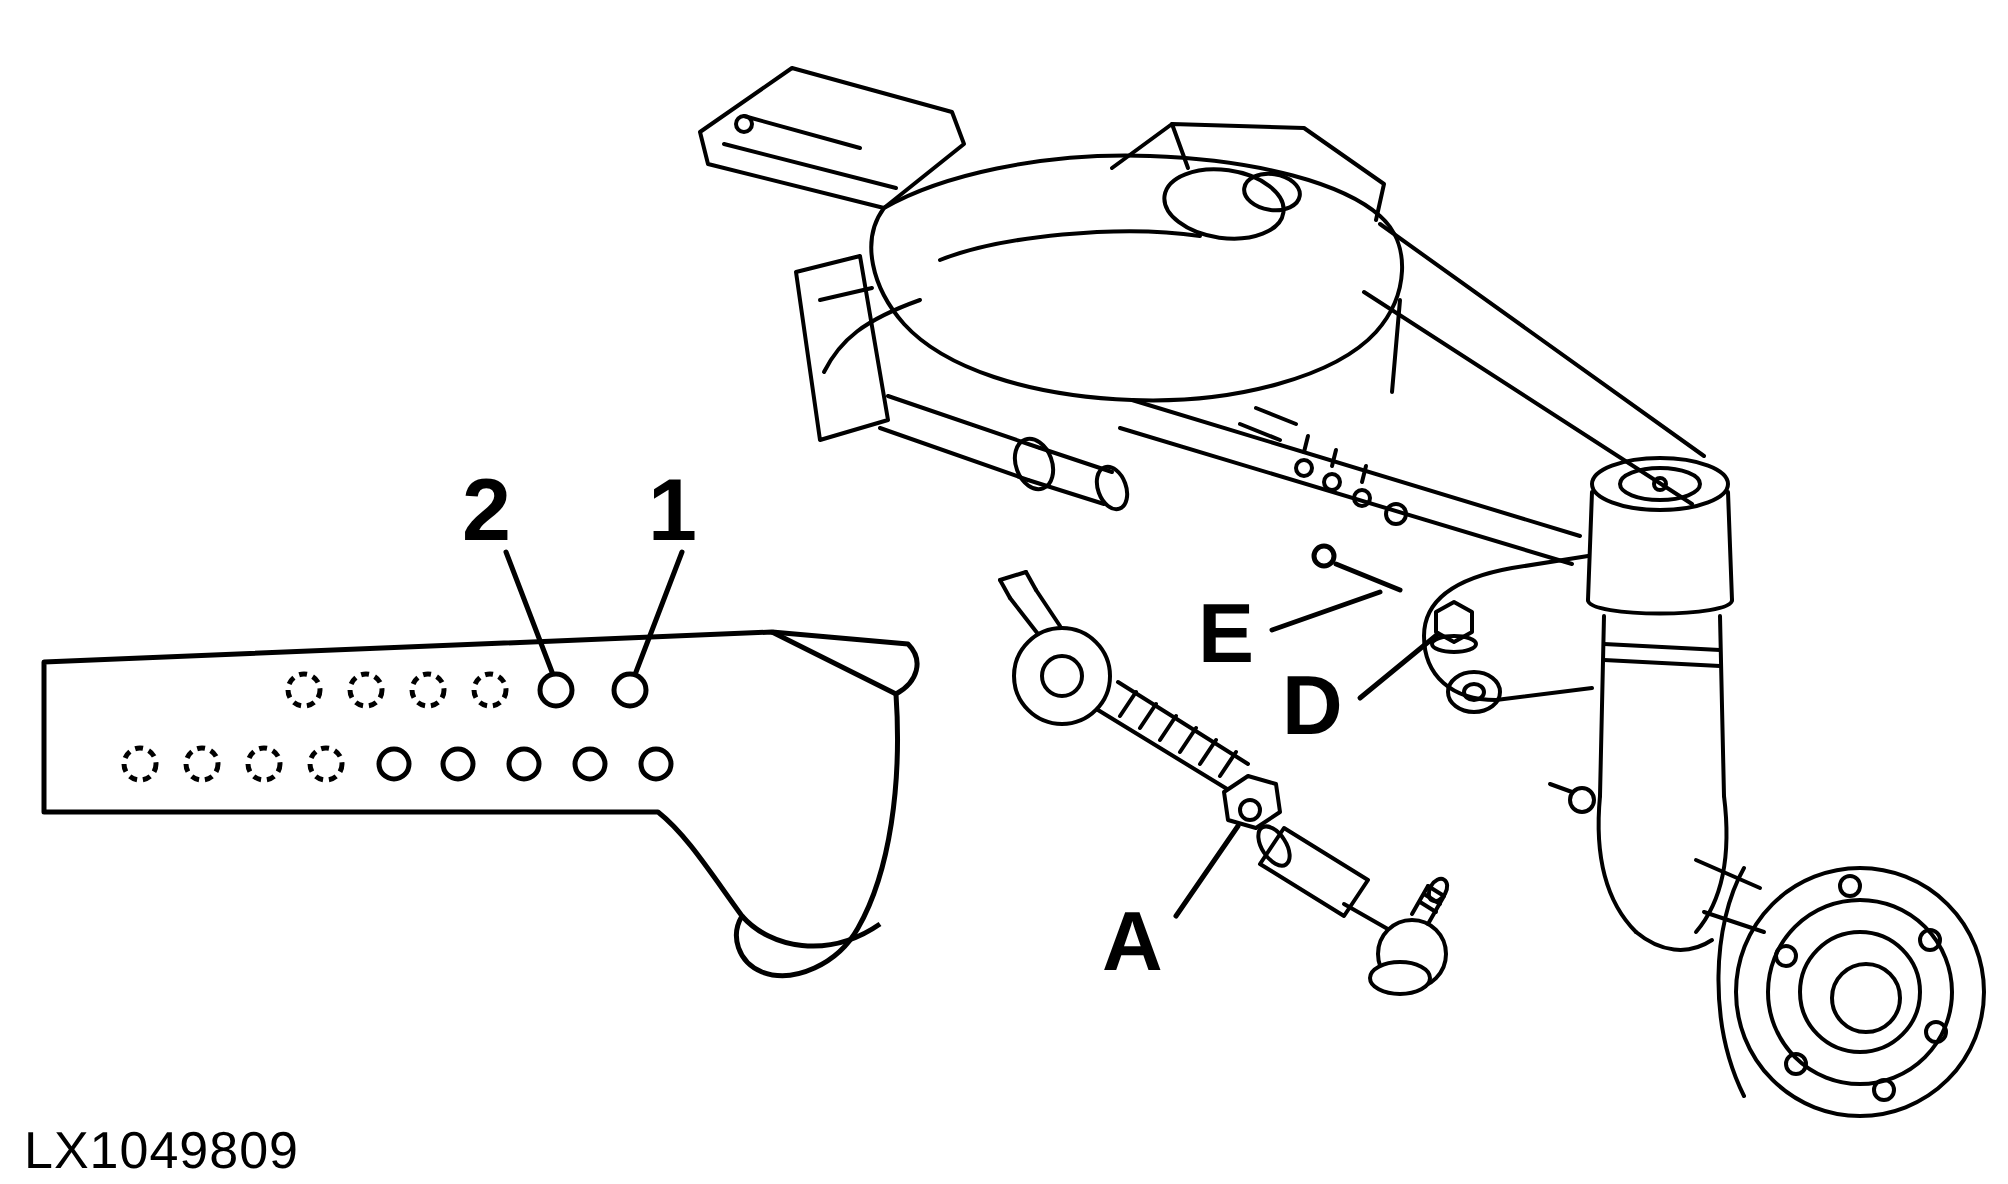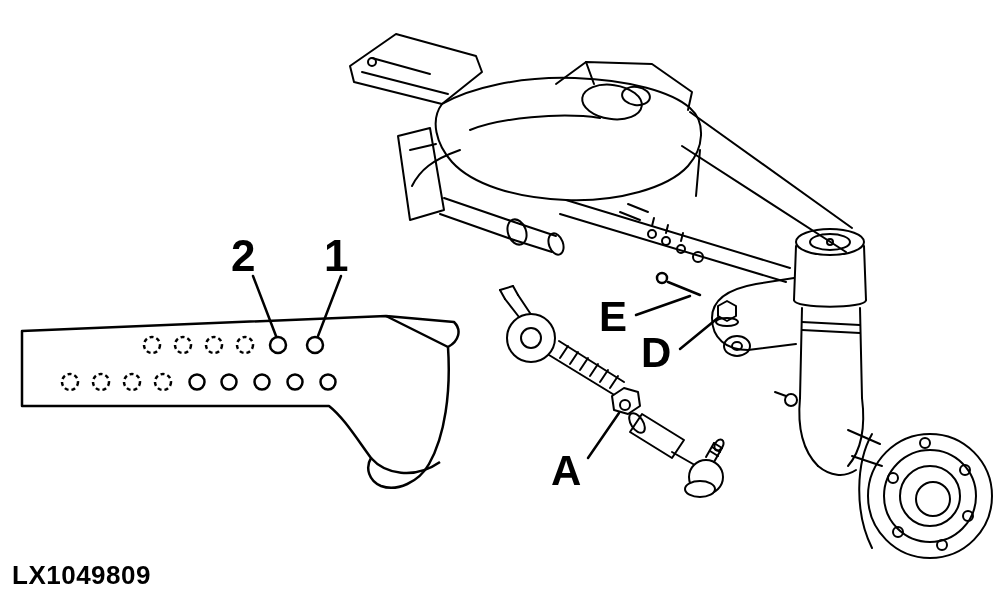--- a/index.html
+++ b/index.html
@@ -30,21 +30,21 @@
   }
   .callout-2 { left: 231px; top: 234px; }
   .callout-1 { left: 324px; top: 234px; }
   .callout-E { left: 599px; top: 296px; font-size: 42px; }
   .callout-D { left: 641px; top: 332px; font-size: 42px; }
   .callout-A { left: 551px; top: 450px; font-size: 42px; }
   .part-code {
     position: absolute;
     left: 12px;
     top: 560px;
-    font-weight: bold;
+    font-weight: normal;
     font-size: 26px;
     color: #000;
     letter-spacing: 0.5px;
   }
 </style>
 </head>
 <body>
 
 <div class="canvas">
 

